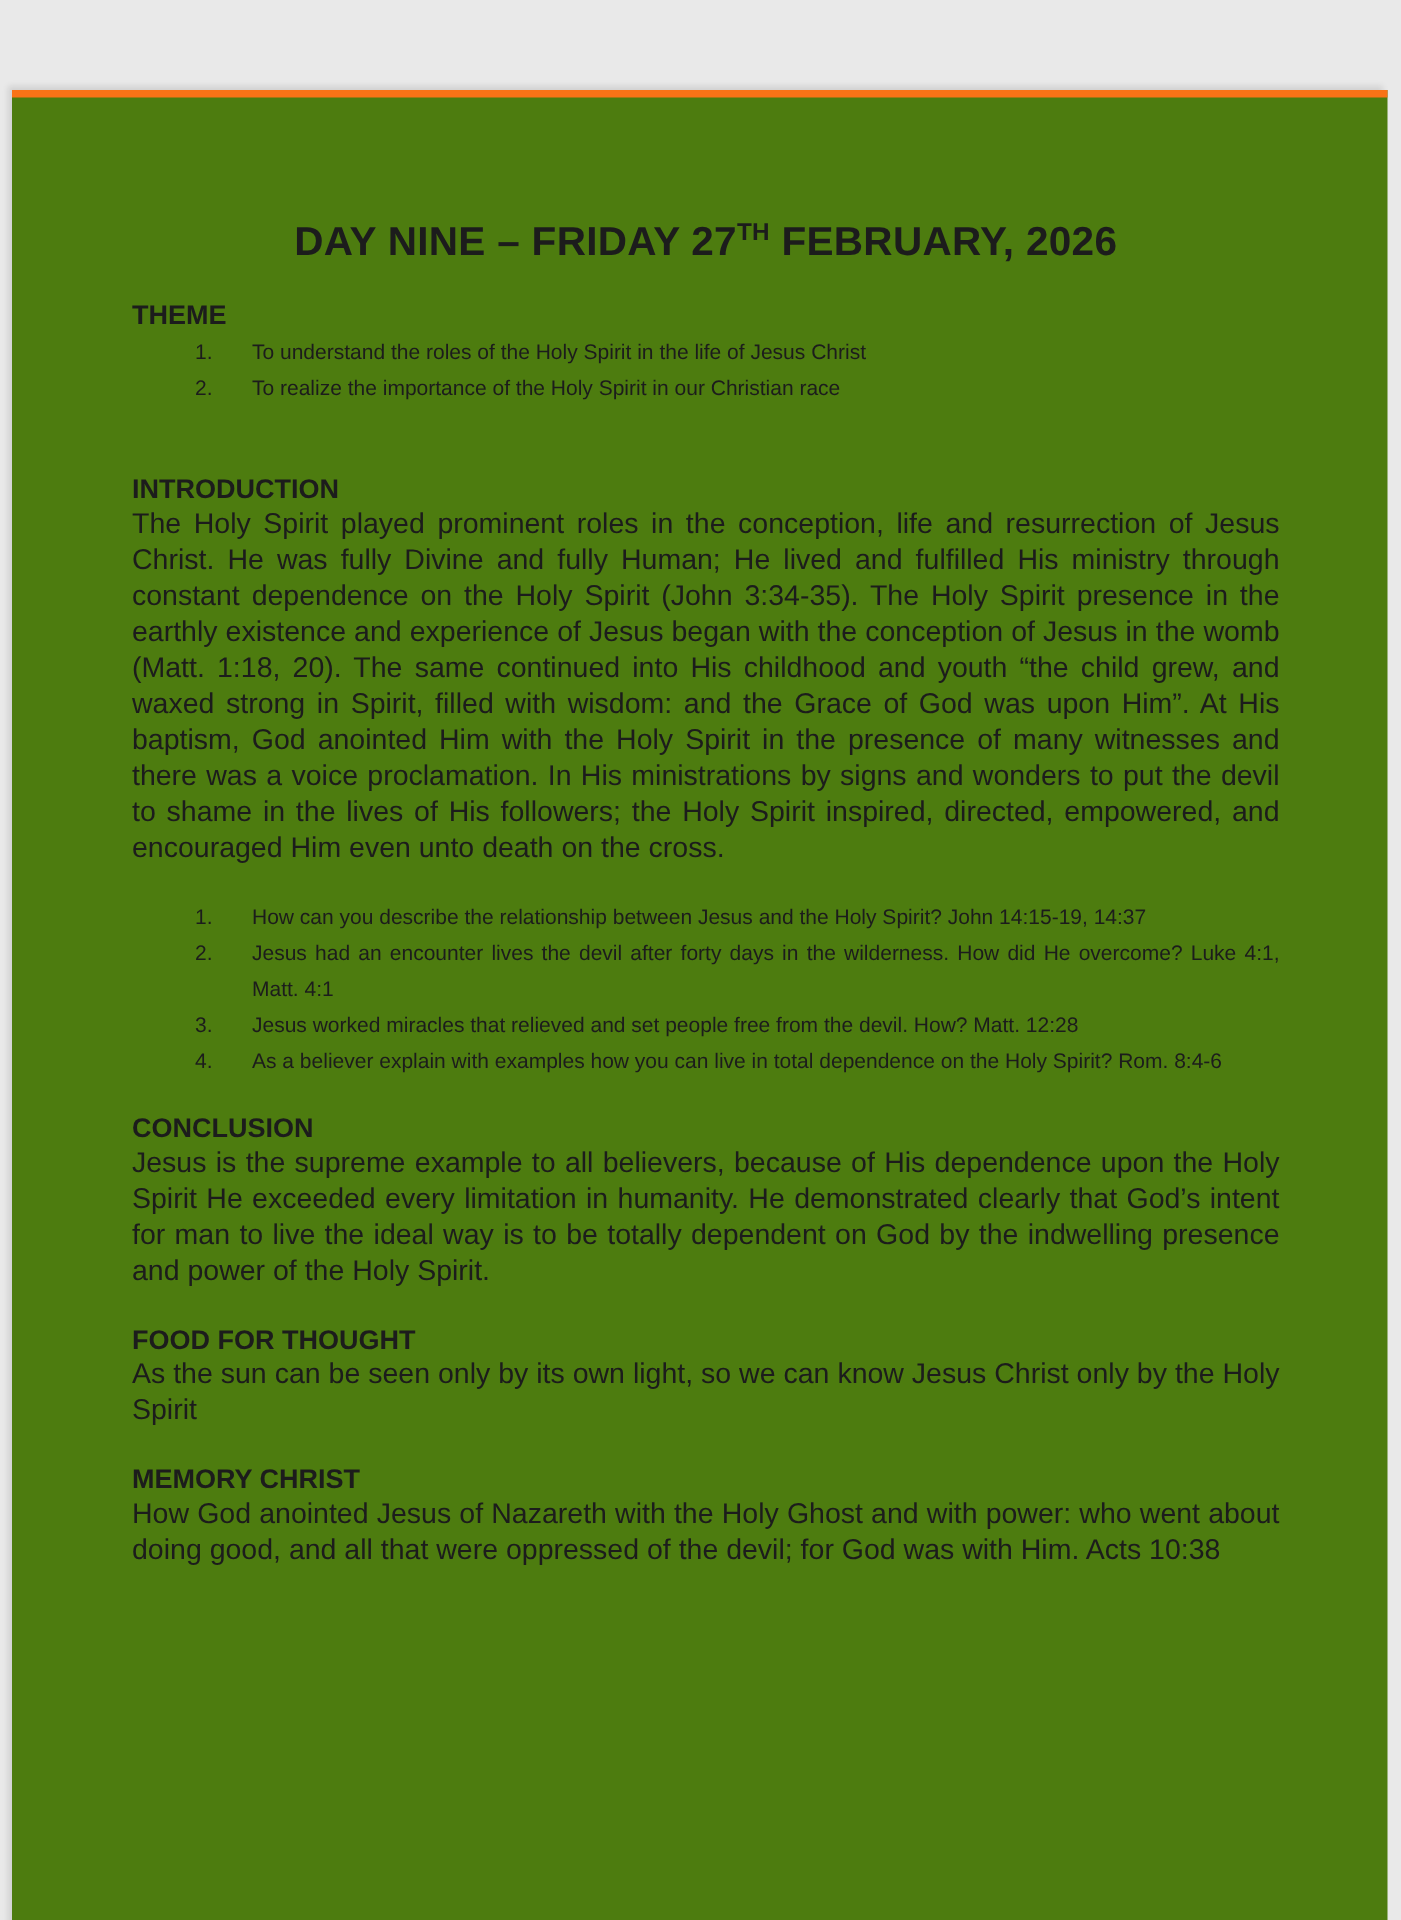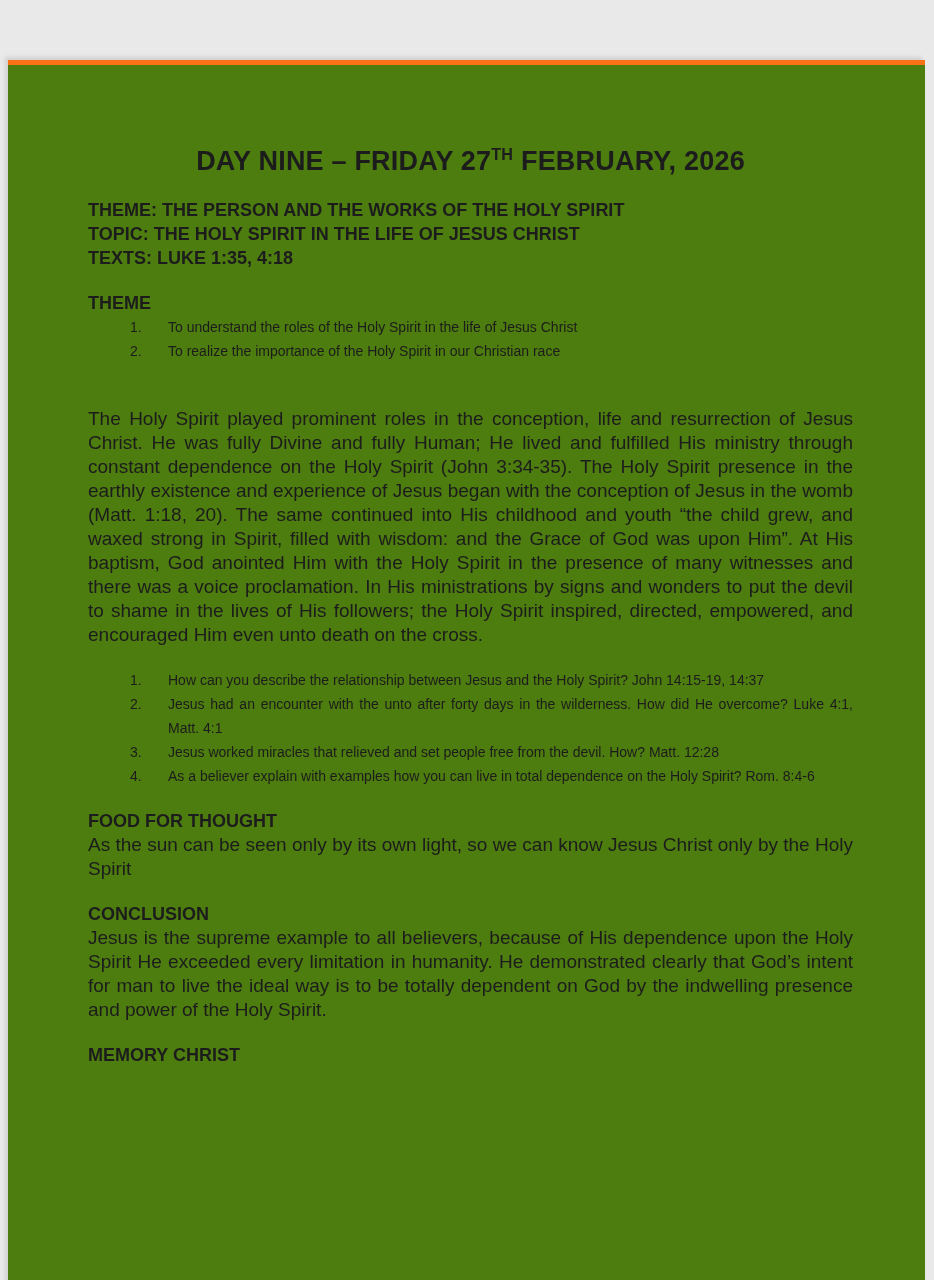--- a/index.html
+++ b/index.html
@@ -75,55 +75,52 @@
   }
 </style>
 </head>
 <body>
 
 <div class="page">
   <div class="content">
 
     <h1 class="doc-title"><span>DAY NINE – FRIDAY 27</span><sup>TH</sup><span> FEBRUARY, 2026</span></h1>
 
-    <div class="meta">
-      <div>THEME: THE PERSON AND THE WORKS OF THE HOLY SPIRIT</div>
-      <div>TOPIC: THE HOLY SPIRIT IN THE LIFE OF JESUS CHRIST</div>
-      <div>TEXTS: LUKE 1:35, 4:18</div>
-    </div>
 
     <div class="section">
       <div class="section-heading">THEME</div>
       <ol class="num-list">
         <li>To understand the roles of the Holy Spirit in the life of Jesus Christ</li>
         <li>To realize the importance of the Holy Spirit in our Christian race</li>
       </ol>
     </div>
 
     <div class="section big-gap">
+      <div class="section-heading">INTRODUCTION</div>
       <p class="body-text">The Holy Spirit played prominent roles in the conception, life and resurrection of Jesus Christ. He was fully Divine and fully Human; He lived and fulfilled His ministry through constant dependence on the Holy Spirit (John 3:34-35). The Holy Spirit presence in the earthly existence and experience of Jesus began with the conception of Jesus in the womb (Matt. 1:18, 20). The same continued into His childhood and youth “the child grew, and waxed strong in Spirit, filled with wisdom: and the Grace of God was upon Him”. At His baptism, God anointed Him with the Holy Spirit in the presence of many witnesses and there was a voice proclamation. In His ministrations by signs and wonders to put the devil to shame in the lives of His followers; the Holy Spirit inspired, directed, empowered, and encouraged Him even unto death on the cross.</p>
     </div>
 
     <div class="section">
       <ol class="num-list">
         <li>How can you describe the relationship between Jesus and the Holy Spirit? John 14:15-19, 14:37</li>
-        <li>Jesus had an encounter with the unto after forty days in the wilderness. How did He overcome? Luke 4:1, Matt. 4:1</li>
+        <li>Jesus had an encounter lives the devil after forty days in the wilderness. How did He overcome? Luke 4:1, Matt. 4:1</li>
         <li>Jesus worked miracles that relieved and set people free from the devil. How? Matt. 12:28</li>
         <li>As a believer explain with examples how you can live in total dependence on the Holy Spirit? Rom. 8:4-6</li>
       </ol>
+    </div>
+
+    <div class="section">
+      <div class="section-heading">CONCLUSION</div>
+      <p class="body-text">Jesus is the supreme example to all believers, because of His dependence upon the Holy Spirit He exceeded every limitation in humanity. He demonstrated clearly that God’s intent for man to live the ideal way is to be totally dependent on God by the indwelling presence and power of the Holy Spirit.</p>
     </div>
 
     <div class="section">
       <div class="section-heading">FOOD FOR THOUGHT</div>
       <p class="body-text">As the sun can be seen only by its own light, so we can know Jesus Christ only by the Holy Spirit</p>
     </div>
 
     <div class="section">
-      <div class="section-heading">CONCLUSION</div>
-      <p class="body-text">Jesus is the supreme example to all believers, because of His dependence upon the Holy Spirit He exceeded every limitation in humanity. He demonstrated clearly that God’s intent for man to live the ideal way is to be totally dependent on God by the indwelling presence and power of the Holy Spirit.</p>
-    </div>
-
-    <div class="section">
       <div class="section-heading">MEMORY CHRIST</div>
+      <p class="body-text">How God anointed Jesus of Nazareth with the Holy Ghost and with power: who went about doing good, and all that were oppressed of the devil; for God was with Him. Acts 10:38</p>
     </div>
 
   </div>
 </div>
 
 </body></html>

